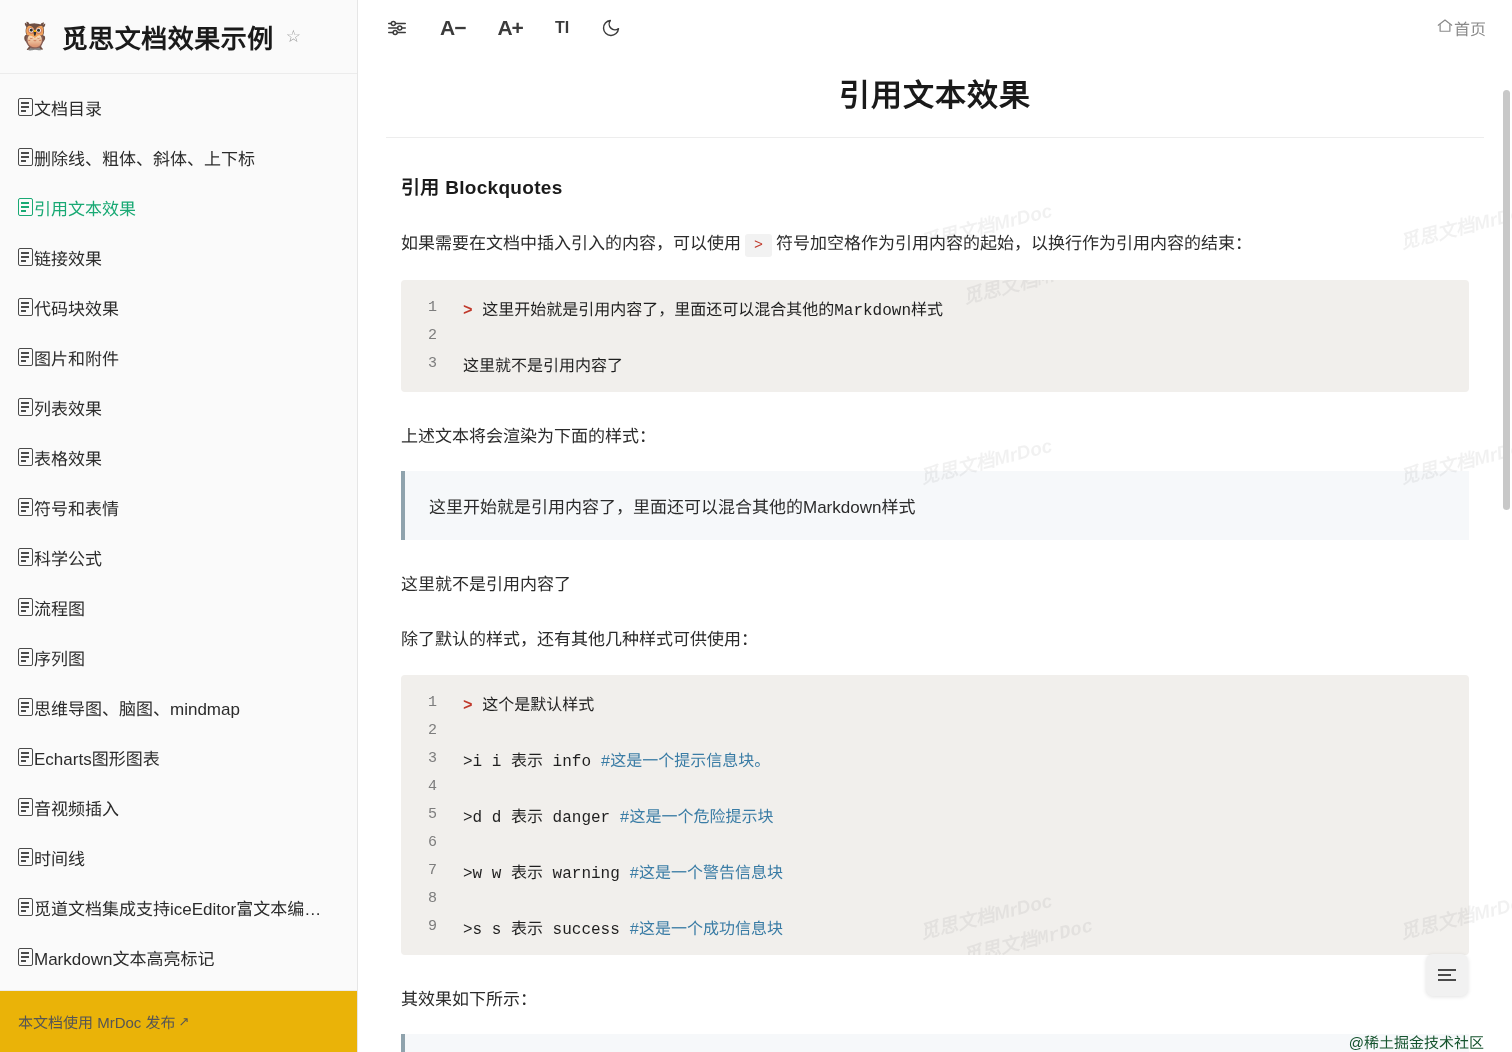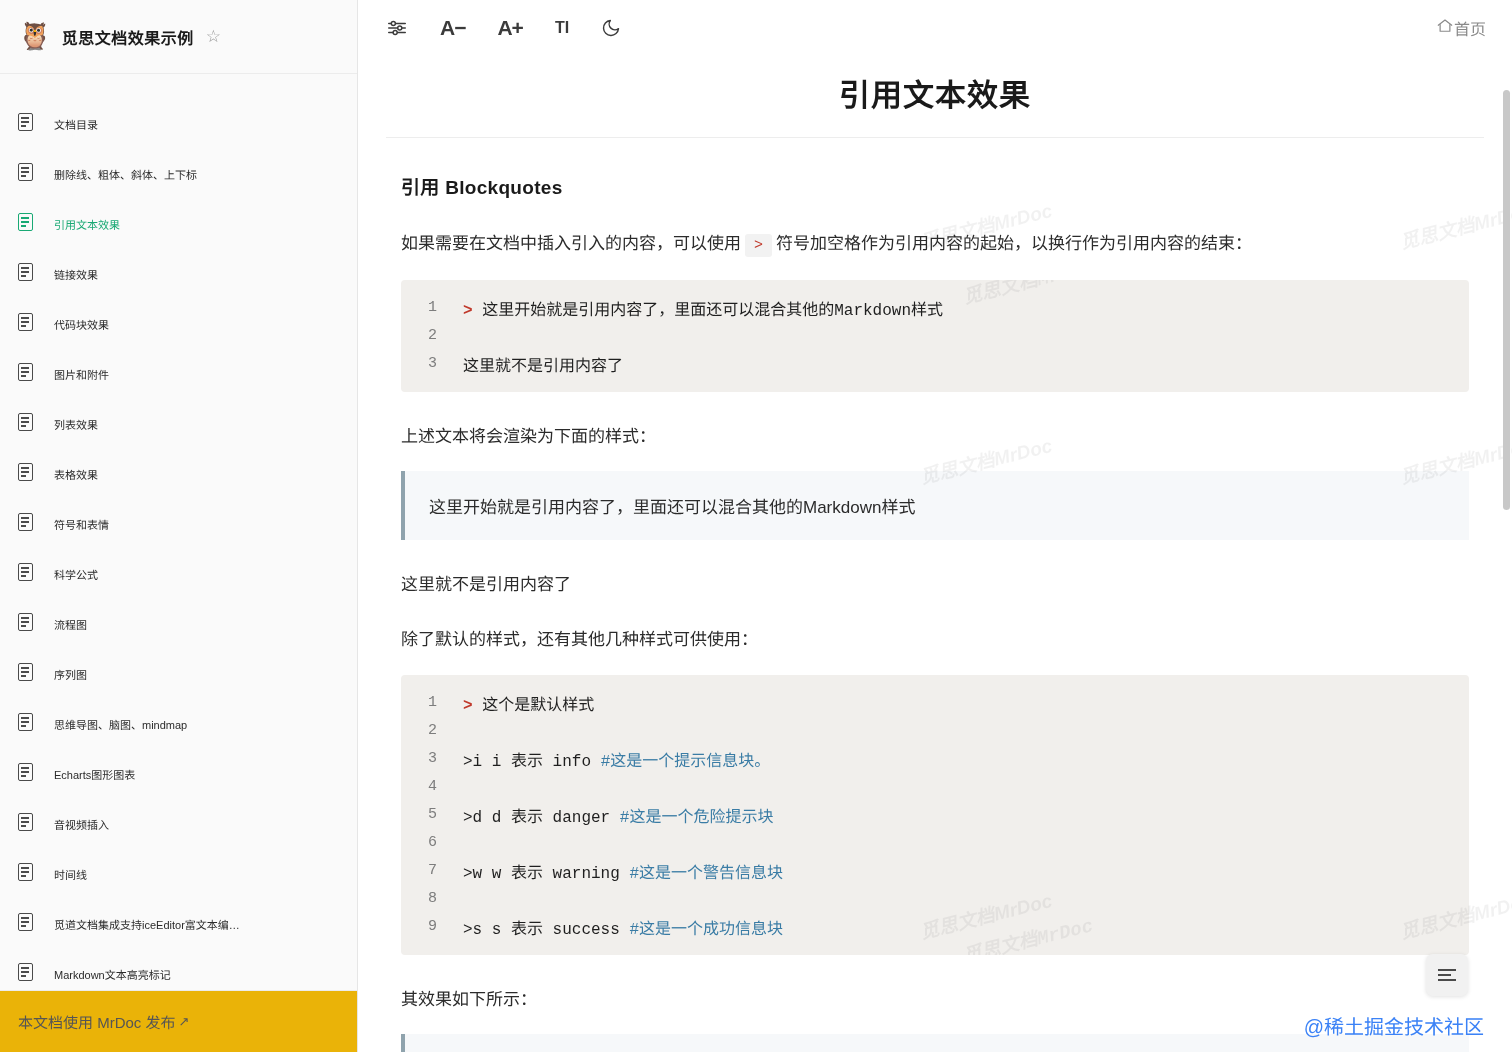--- a/index.html
+++ b/index.html
@@ -35,43 +35,43 @@
     gap: 10px;
     padding: 0 18px;
     border-bottom: 1px solid #ececec;
     background: #fafafa;
   }
   .owl-logo {
     font-size: 27px;
     line-height: 1;
   }
   .doc-title {
-    font-size: 16px;
+    font-size: 26px;
     font-weight: 700;
     color: #1a1a1a;
     letter-spacing: 0.5px;
     white-space: nowrap;
   }
   .star-icon {
     font-size: 17px;
     color: #9a9a9a;
     margin-left: 2px;
   }
   .toc-list {
     flex: 1;
     overflow: hidden;
     padding-top: 8px;
   }
   .toc-item {
     display: flex;
-    align-items: flex-end;
-    gap: 20px;
+    align-items: center;
+    gap: 0;
     padding: 0 16px;
     height: 50px;
-    font-size: 11px;
+    font-size: 17px;
     color: #2b2b2b;
     cursor: pointer;
     white-space: nowrap;
     overflow: hidden;
   }
   .toc-item .toc-label {
     overflow: hidden;
     text-overflow: ellipsis;
     white-space: nowrap;
   }
@@ -278,23 +278,23 @@
     cursor: pointer;
   }
   .fab .bars { display: flex; flex-direction: column; gap: 3px; }
   .fab .bars i { display: block; width: 18px; height: 2px; background: #4a4a4a; }
   .fab .bars i:nth-child(2) { width: 13px; }
 
   
   .attrib {
     position: absolute;
     right: 28px;
-    bottom: 12px;
-    font-size: 20px;
-    color: #3b82f6;
+    bottom: 0;
+    font-size: 15px;
+    color: #14532d;
   }
 
   
   .scrollbar {
     position: absolute;
     right: 2px;
     top: 90px;
     width: 7px;
     height: 420px;
     background: #c8c8c8;

